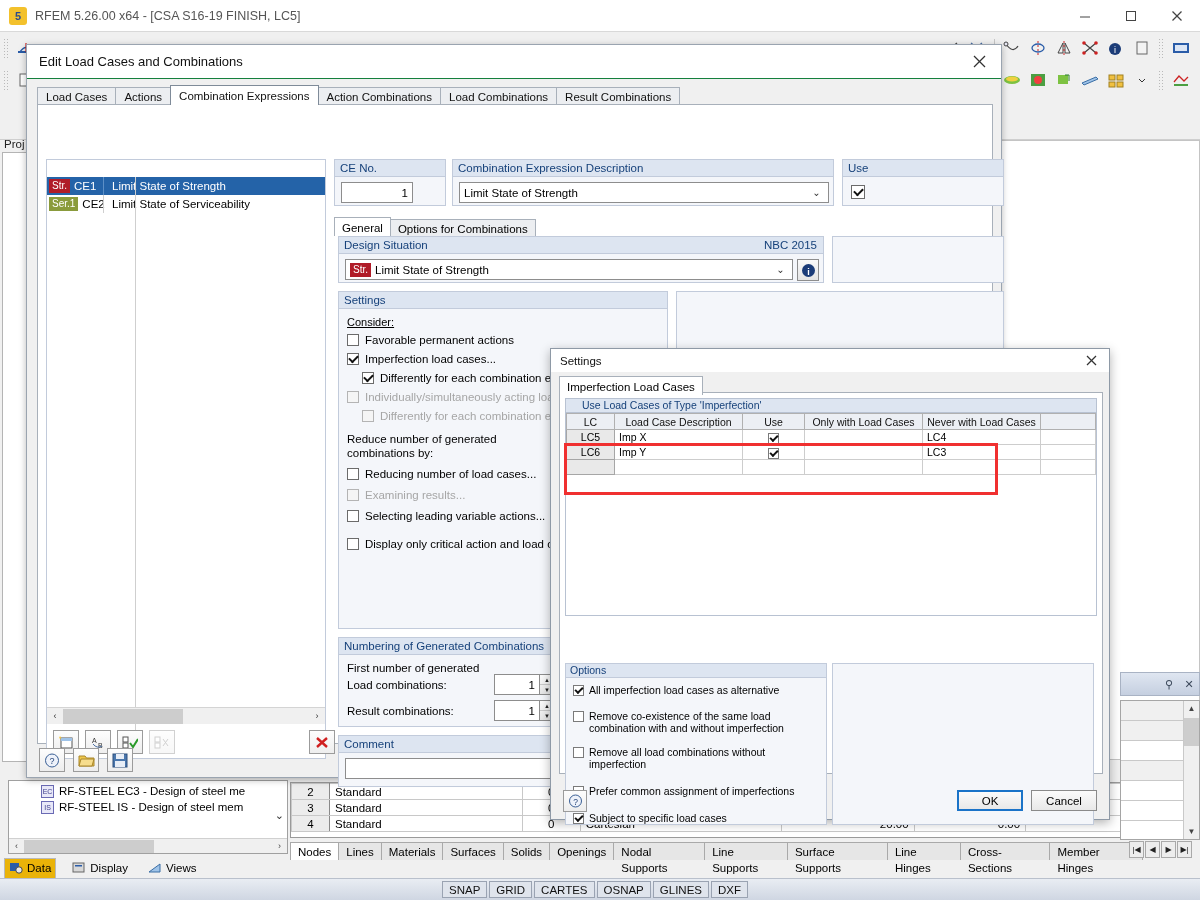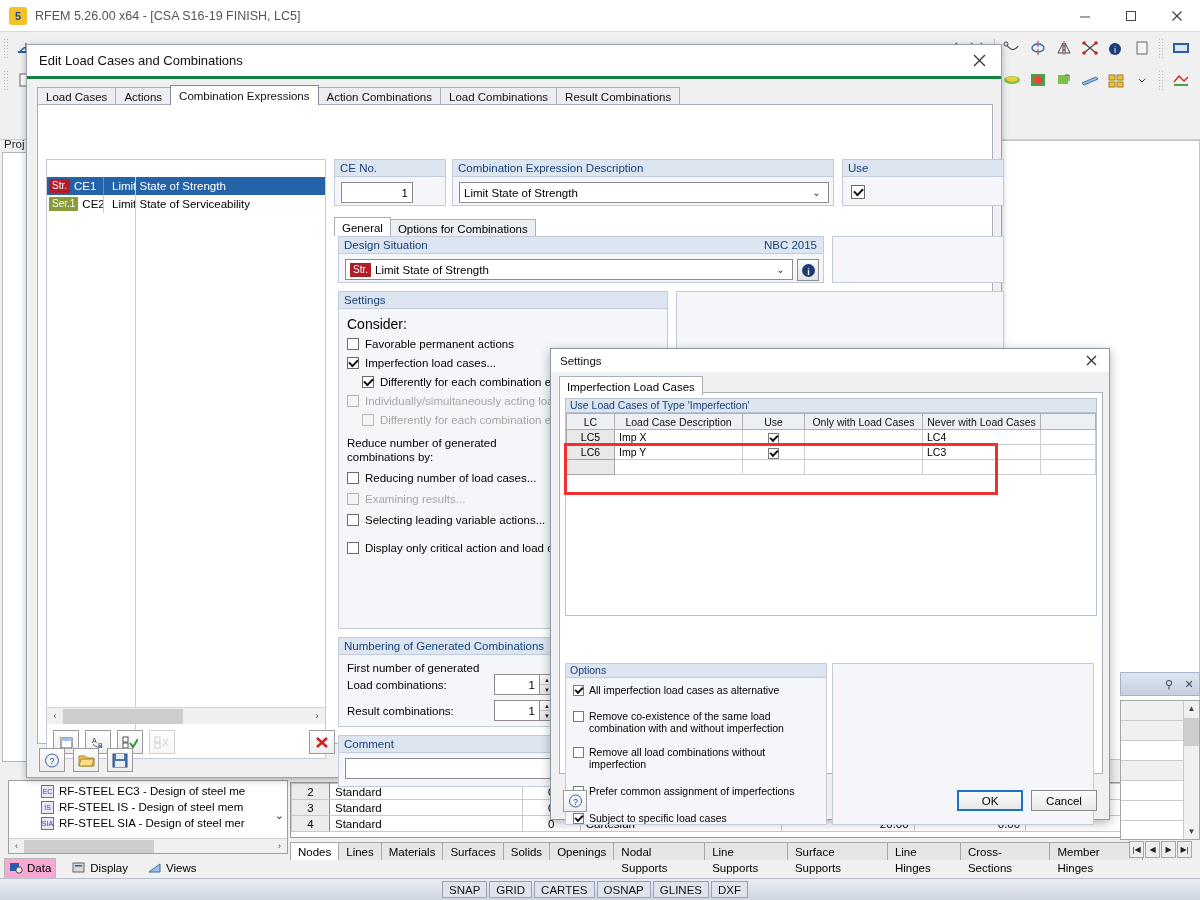--- a/index.html
+++ b/index.html
@@ -65,21 +65,21 @@
               display:flex;align-items:center;justify-content:center;font-size:7px;color:#3a3a8a;}
   .tree-hscroll { position:absolute; left:0; bottom:0; width:278px; height:15px; background:#f0f0f0;
                   border-top:1px solid #d0d0d0; display:flex; align-items:center; }
   .tree-hscroll .arr { width:15px; height:13px; display:flex;align-items:center;justify-content:center;
                        font-size:9px; color:#444; }
   .tree-hscroll .thumb { height:13px; width:130px; background:#cdcdcd; }
   .chev-down { position:absolute; right:3px; top:28px; font-size:11px; color:#333; }
 
   .bottom-tabs { position:absolute; left:4px; top:857px; width:280px; height:22px; display:flex; align-items:center; gap:12px; }
   .bt-item { display:flex; align-items:center; gap:4px; font-size:11.5px; padding:2px 4px; }
-  .bt-item.active { background:#f9a8d4; border:1px solid #b9b9b9; border-bottom:1px solid #fff; }
+  .bt-item.active { background:#eab308; border:1px solid #b9b9b9; border-bottom:1px solid #fff; }
 
   
   .bg-table { position:absolute; left:290px; top:782px; width:870px; height:56px;
               background:#fff; border:1px solid #9a9a9a; overflow:hidden; }
   .bg-table table { border-collapse:collapse; width:100%; font-size:11.5px; }
   .bg-table td { border:1px solid #c8c8c8; height:16px; padding:0 5px; }
   .bg-table td.num { background:#ececec; text-align:center; width:38px; border-right:1px solid #8a8a8a; font-weight:normal;}
   .bg-table td.c { text-align:center; }
   .bg-table td.r { text-align:right; }
 
@@ -112,21 +112,21 @@
   .rl-scroll .a { height:15px; display:flex;align-items:center;justify-content:center;font-size:8px;color:#444; }
   .rl-scroll .t { height:28px; background:#cdcdcd; margin-top:2px; }
 
   
   .dlg1 {
     position:absolute; left:26px; top:44px; width:976px; height:734px;
     background:#f0f0f0; border:1px solid #9aa4b0;
     box-shadow:0 2px 7px rgba(0,0,0,0.28);
   }
   .dlg1-title { height:34px; background:#ffffff; display:flex; align-items:center;
-                padding-left:12px; font-size:13px; color:#111; border-bottom:3px solid #15803d;}
+                padding-left:12px; font-size:13px; color:#111; border-bottom:1px solid #15803d;}
   .dlg1-close { margin-left:auto; width:44px; height:34px; display:flex; align-items:center; justify-content:center; }
 
   .tabrow { position:absolute; left:10px; top:40px; display:flex; align-items:flex-end; height:20px; }
   .ttab { height:18px; padding:2px 8px 0 8px; font-size:11.5px; line-height:15px;
           background:#eceef1; border:1px solid #a8b0ba; border-bottom:none; margin-right:-1px; color:#111; }
   .ttab.active { background:#ffffff; height:20px; padding-top:3px; border-color:#7f8b99; position:relative; z-index:3;}
 
   .panelbody { position:absolute; left:10px; top:59px; width:956px; height:640px;
                background:#ffffff; border:1px solid #a8b0ba; }
 
@@ -200,21 +200,21 @@
     box-shadow:0 3px 10px rgba(0,0,0,0.30);
   }
   .dlg2-title { height:23px; background:#ffffff; display:flex; align-items:center;
                 padding-left:9px; font-size:11.5px; color:#111; }
   .dlg2-close { margin-left:auto; width:36px; height:23px; display:flex; align-items:center; justify-content:center; }
   .dlg2-tabs { position:absolute; left:8px; top:27px; display:flex; align-items:flex-end; }
   .dlg2-body { position:absolute; left:8px; top:43px; width:544px; height:382px;
                background:#ffffff; border:1px solid #a8b0ba; }
 
   .grid { position:absolute; left:5px; top:5px; width:532px; height:218px; border:1px solid #b8c2d2; background:#fff; }
-  .grid-head { height:14px; background:#dde5f1; color:#16417a; font-size:10.5px; padding-left:4px; line-height:13px;
+  .grid-head { height:14px; background:#dde5f1; color:#16417a; font-size:10.5px; padding-left:16px; line-height:13px;
                border-bottom:1px solid #b8c2d2; }
   .gtable { width:100%; border-collapse:collapse; font-size:10.5px; table-layout:fixed; }
   .gtable th { background:#eceff4; border:1px solid #b0b0b0; height:16px; font-weight:normal; color:#111; }
   .gtable td { border:1px solid #cdcdcd; height:15px; padding:0 4px; }
   .gtable td.lc { background:#e9e9e9; text-align:center; border:1px solid #a6a6a6; }
   .gtable td.ctr { text-align:center; }
 
   .opt-box { position:absolute; left:5px; top:270px; width:262px; height:162px;
              background:#f4f6fa; border:1px solid #c2cbdb; }
   .opt-box .gb-head { position:absolute; left:0; top:0; height:14px; width:100%;
@@ -403,24 +403,20 @@
   <div class="canvas-area"></div>
 
   <div class="bg-tree">
     <div class="tree-row" style="margin-top:2px;">
       <span class="tree-ico">EC</span>
       <span>RF-STEEL EC3 - Design of steel me</span>
     </div>
     <div class="tree-row">
       <span class="tree-ico">IS</span>
       <span>RF-STEEL IS - Design of steel mem</span>
-    </div>
-    <div class="tree-row">
-      <span class="tree-ico">SIA</span>
-      <span>RF-STEEL SIA - Design of steel mer</span>
     </div>
     <div class="chev-down">⌄</div>
     <div class="tree-hscroll">
       <div class="arr">‹</div>
       <div class="thumb"></div>
       <div style="flex:1"></div>
       <div class="arr">›</div>
     </div>
   </div>
 
@@ -661,21 +657,21 @@
               <text x="7.5" y="11.5" font-size="9" fill="#fff" text-anchor="middle" font-family="Liberation Sans" font-weight="bold">i</text>
             </svg>
         </div>
       </div>
 
       <div class="gbox" style="left:794px; top:131px; width:172px; height:47px;"></div>
 
       <div class="gbox" style="left:300px; top:186px; width:330px; height:338px;">
         <div class="gb-head">Settings</div>
         <div style="position:absolute; left:8px; top:24px; right:6px;">
-          <div style="font-size:14px; margin-bottom:6px;">Consider:</div>
+          <div style="font-size:11px; margin-bottom:6px;text-decoration:underline;">Consider:</div>
 
           <div class="cb-line" style="margin-bottom:7px;">
             <span class="chk"></span>
             <span>Favorable permanent actions</span>
           </div>
 
           <div class="cb-line" style="margin-bottom:7px;">
             <span class="chk checked"></span>
             <span>Imperfection load cases...</span>
           </div>

